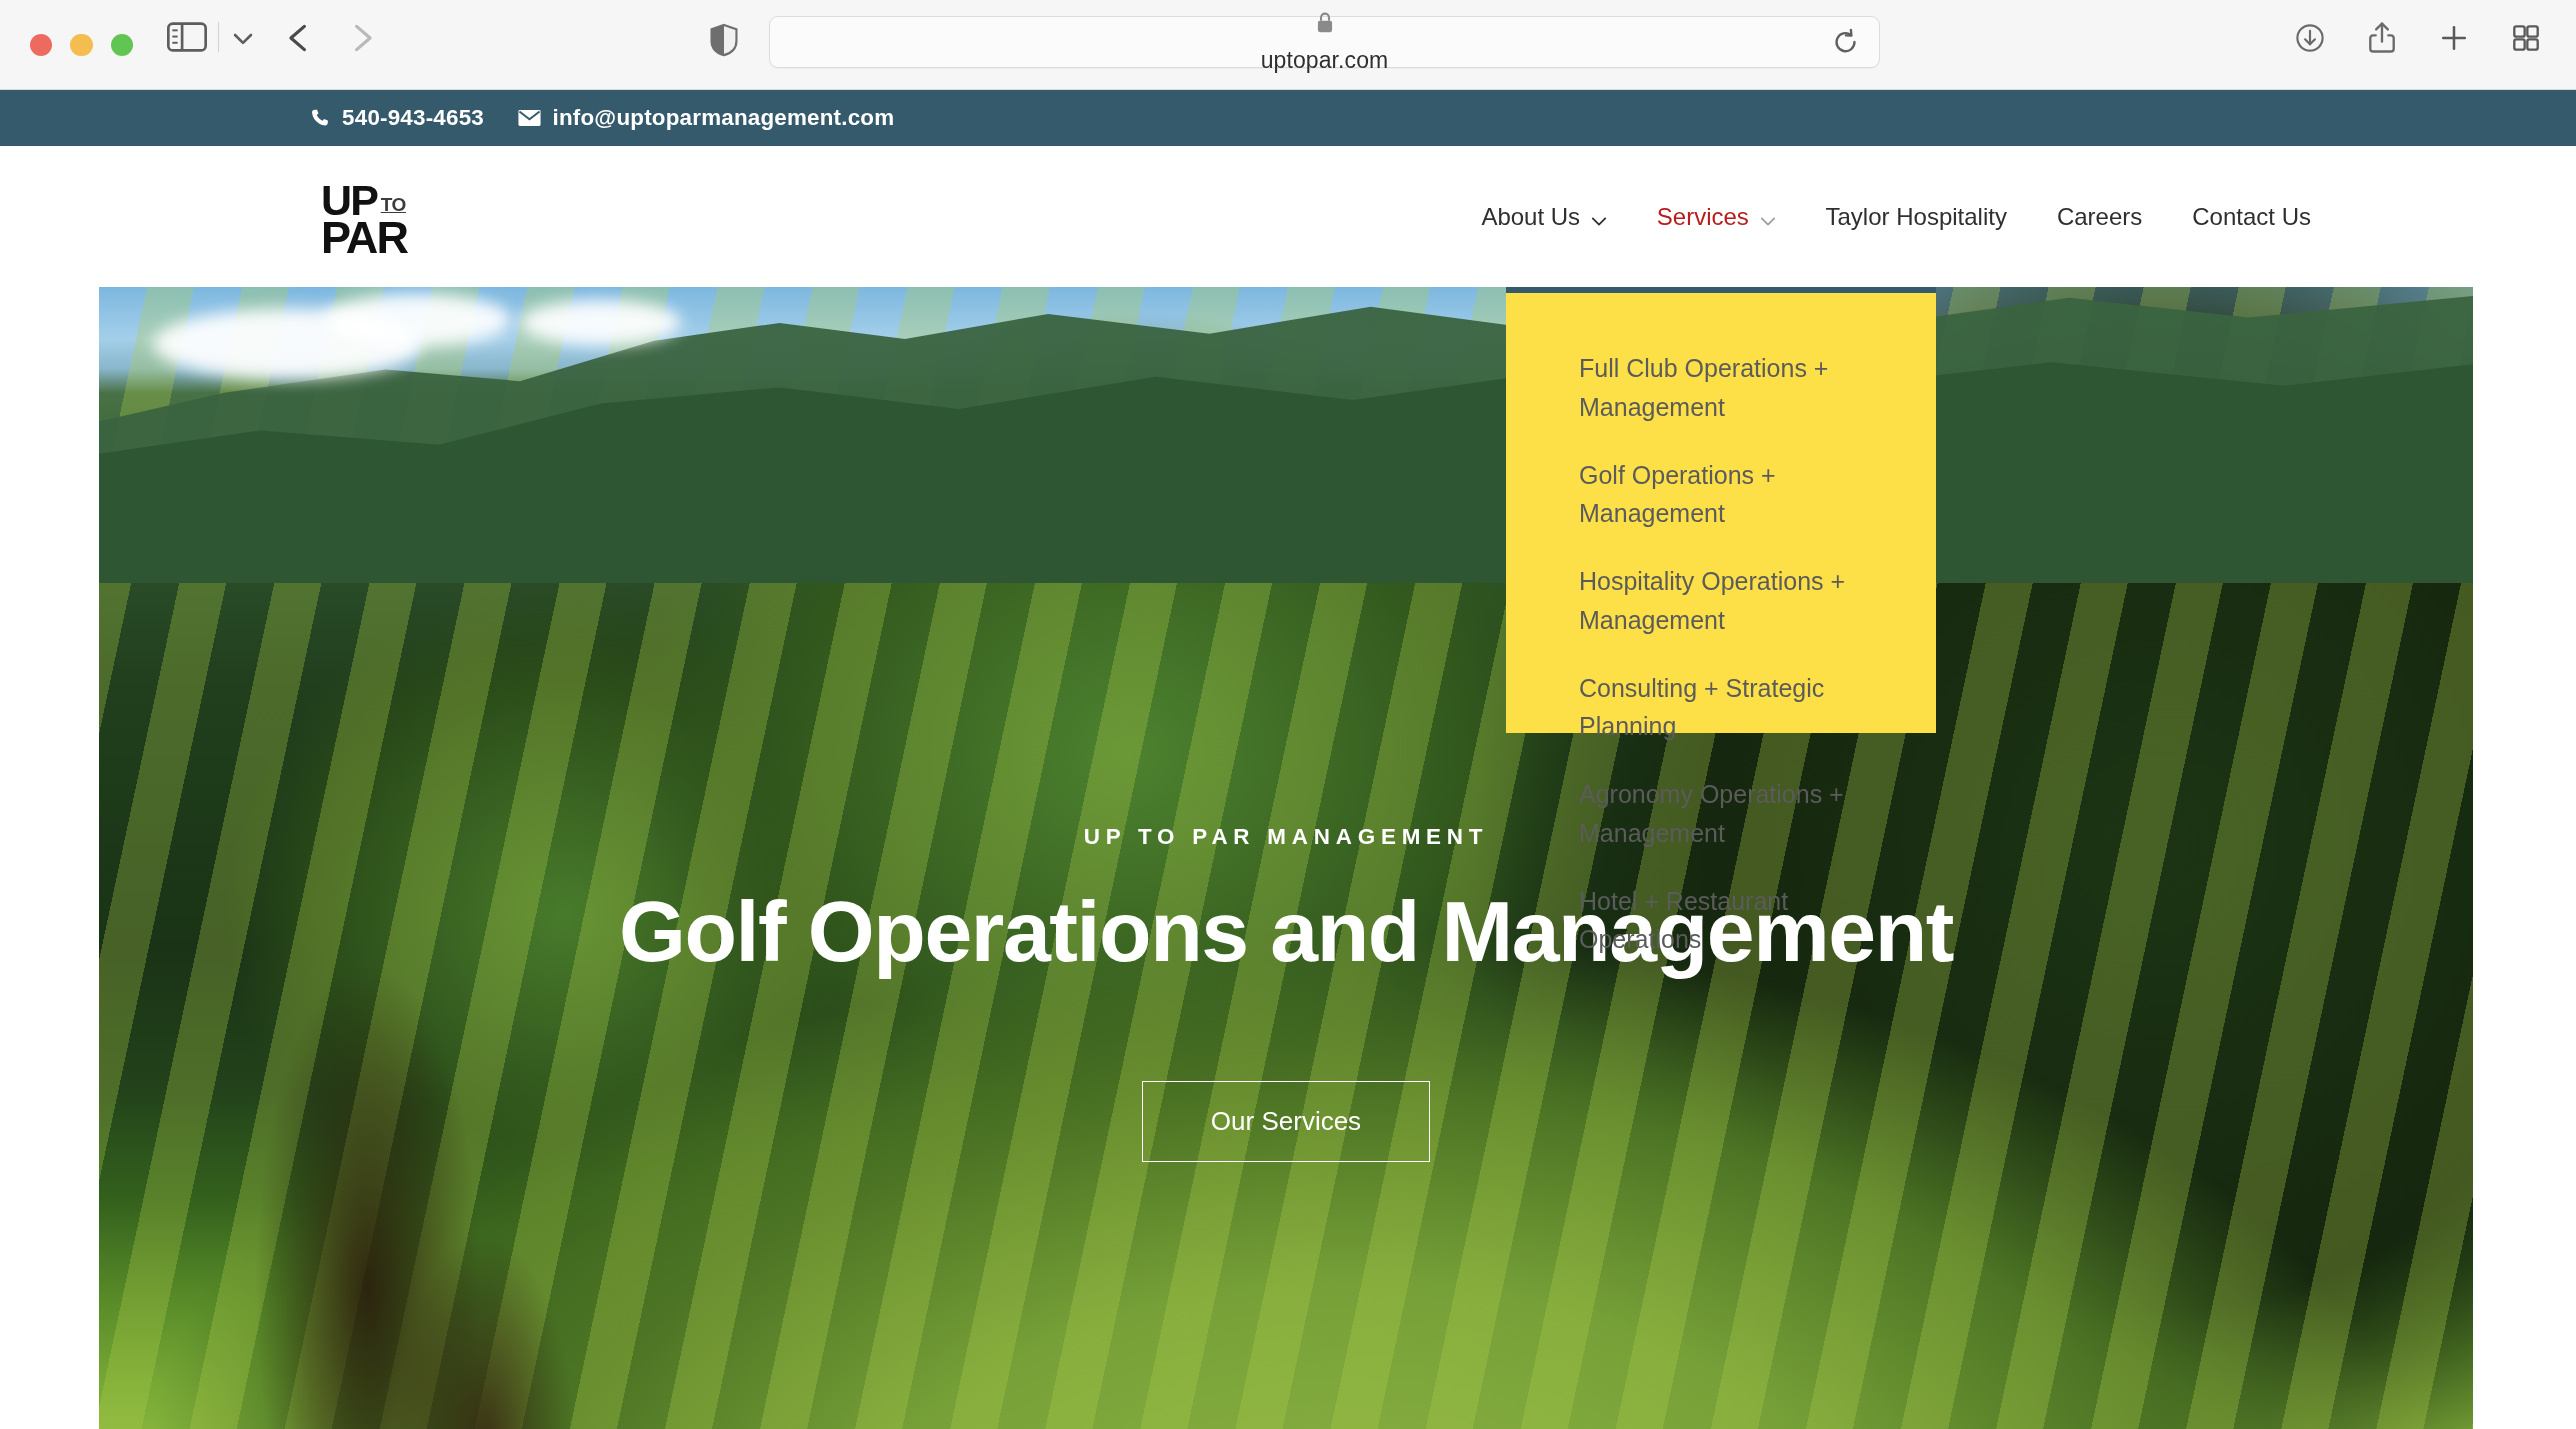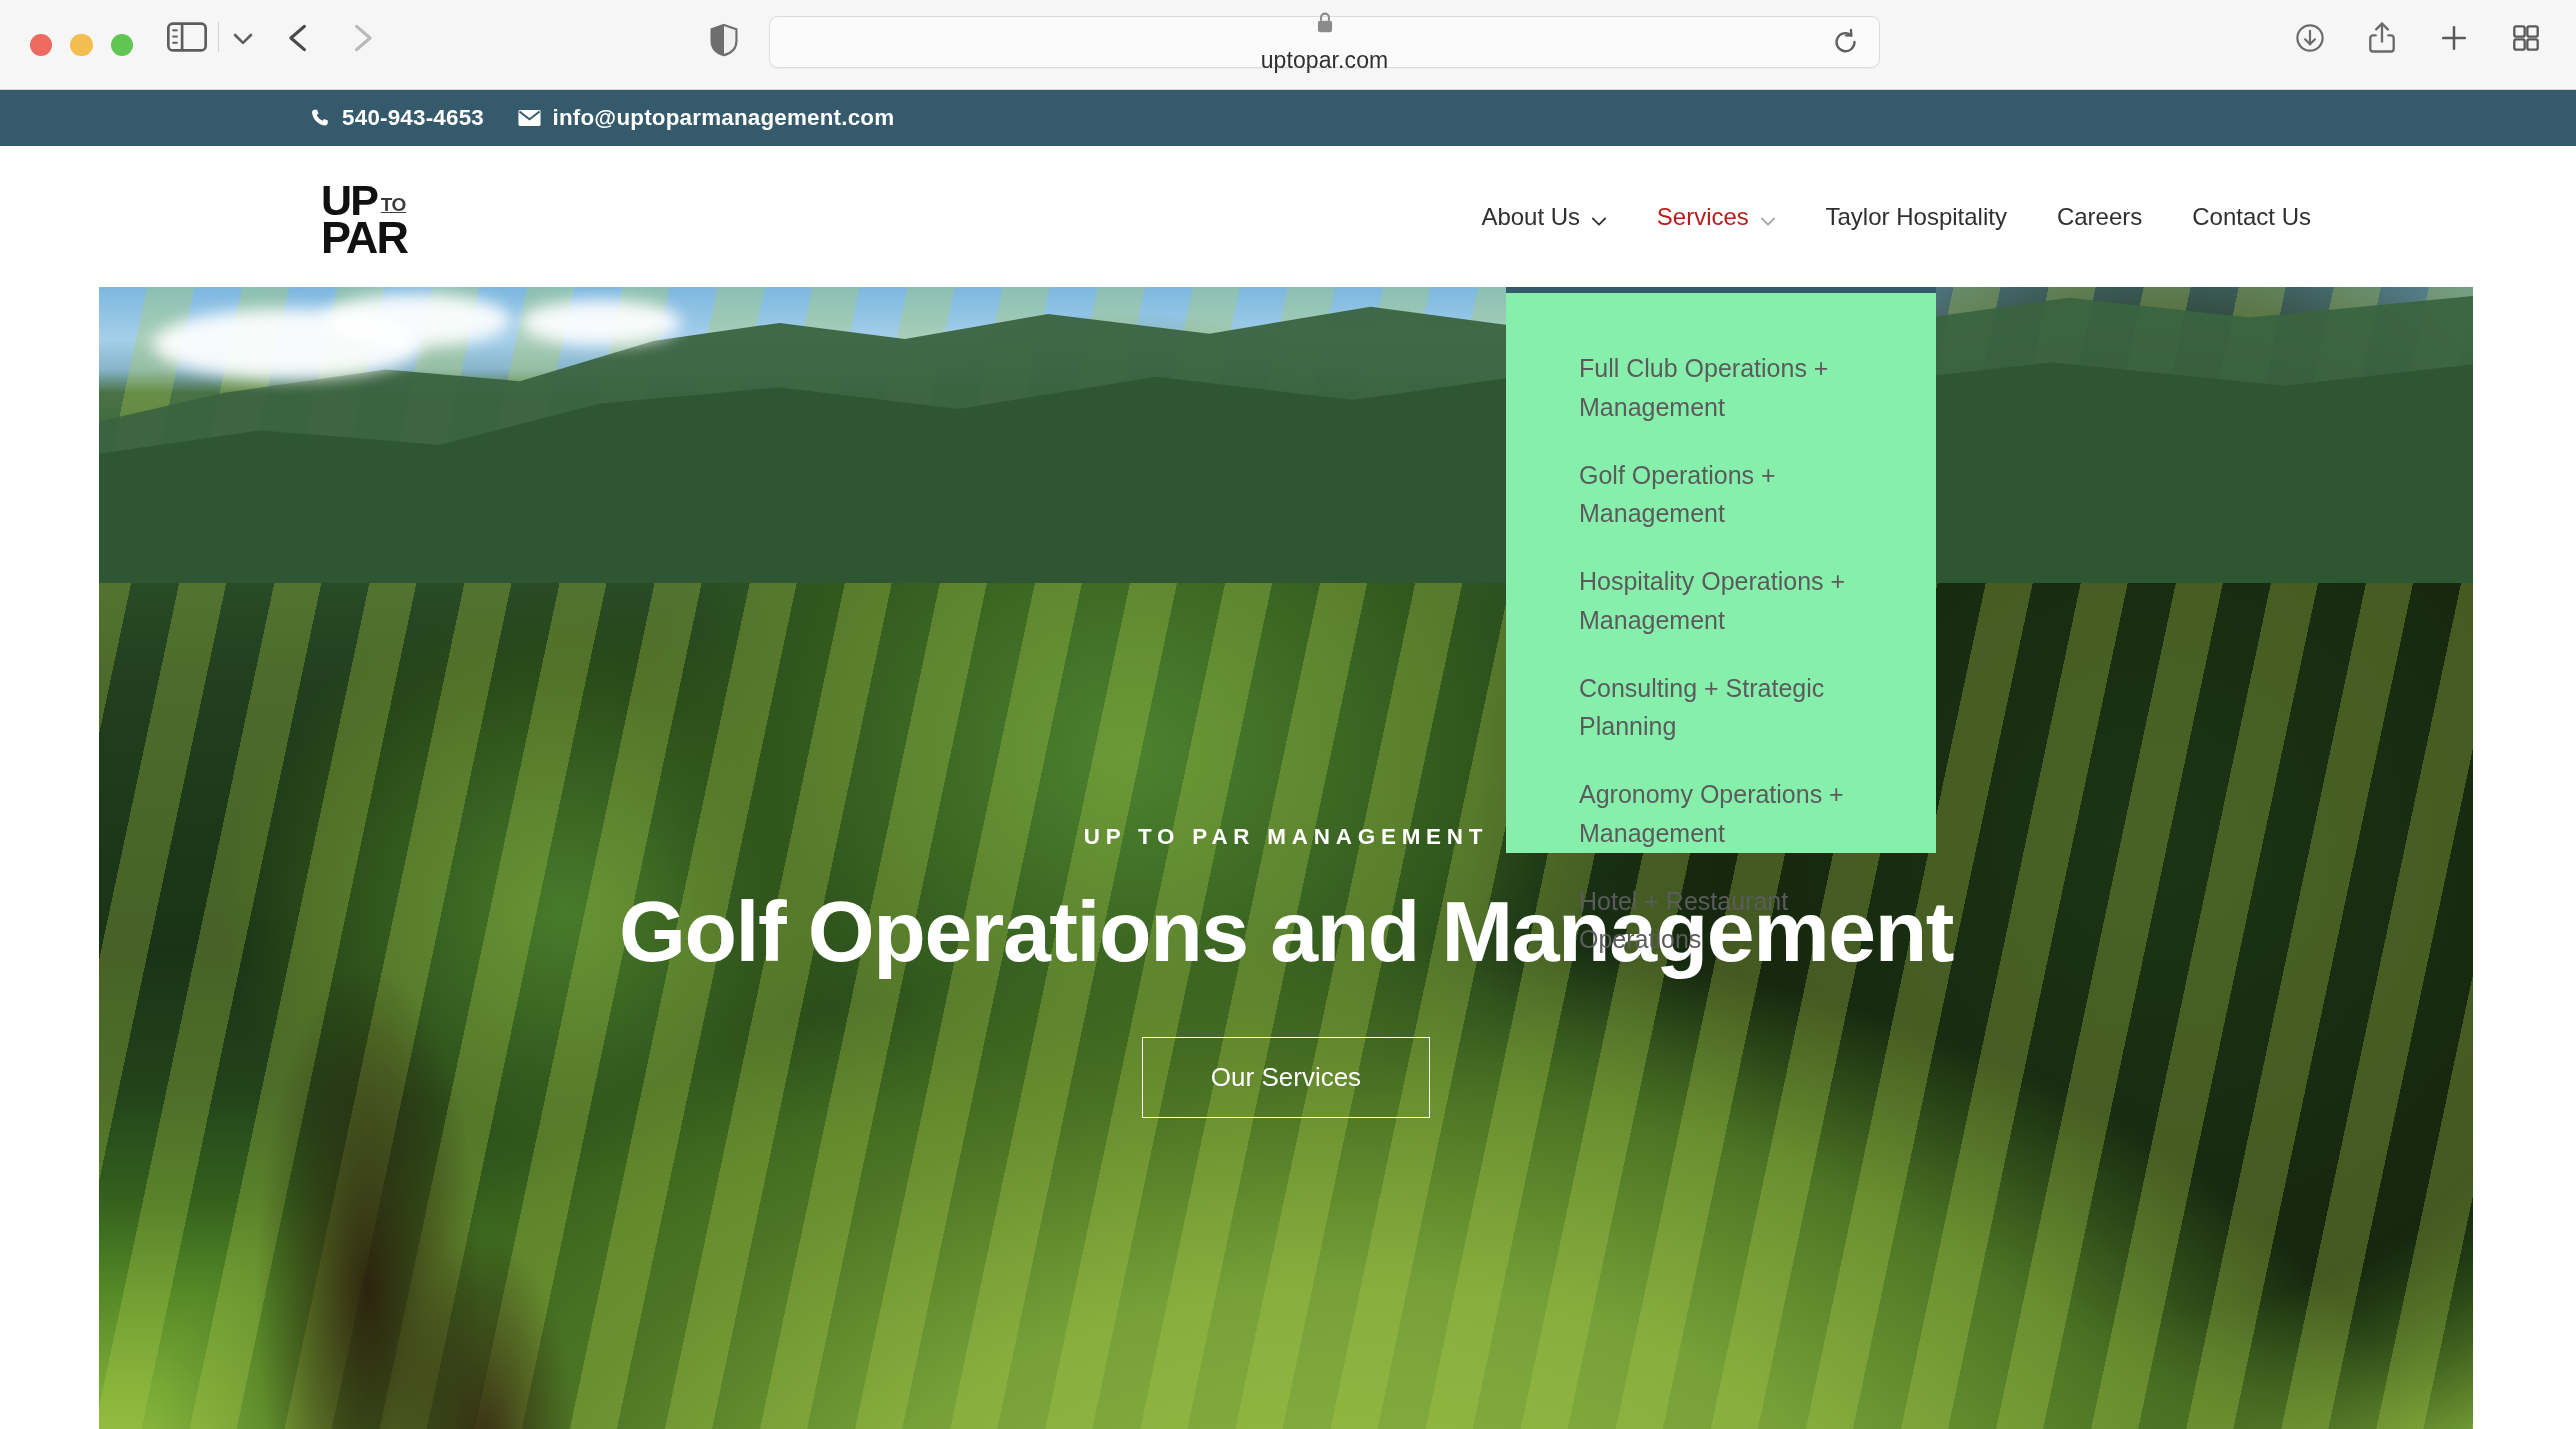--- a/index.html
+++ b/index.html
@@ -208,22 +208,22 @@
     display: inline-block;
     border: 1.8px solid #ffffff;
     color: #ffffff; font-size: 26px;
     padding: 24px 68px;
     background: transparent; cursor: pointer;
   }
 
   
   .services-dropdown {
     position: absolute; left: 1506px; top: 197px;
-    width: 430px; height: 566px;
-    background: #86efac;
+    width: 430px; height: 446px;
+    background: #fde047;
     border-top: 6.3px solid #355a6b;
     z-index: 40;
     padding: 56px 0 0 73px;
   }
   .dropdown-item {
     font-size: 25px; color: #5b5b5b;
     line-height: 1.55; margin-bottom: 29px;
     width: 296px; cursor: pointer;
   }
 </style>
@@ -392,21 +392,21 @@
       <path d="M0,150 L140,118 L320,92 L470,105 L620,60 L760,40 L900,58 L1060,30 L1240,52 L1420,22 L1600,46 L1800,18 L2000,40 L2200,12 L2400,34 L2651,10 L2651,330 L0,330 Z" fill="#3a6340" opacity="0.95"></path>
       <path d="M0,186 L180,160 L380,176 L560,130 L760,112 L960,136 L1180,100 L1400,126 L1640,92 L1900,116 L2180,84 L2440,110 L2651,86 L2651,330 L0,330 Z" fill="#2e5632"></path>
     </svg>
     <div class="cloud" style="left:54px; top:21.5px; width:269px; height:70px;"></div>
     <div class="cloud" style="left:224px; top:7.2px; width:188px; height:52px;"></div>
     <div class="cloud" style="left:421px; top:12.5px; width:161px; height:45px;"></div>
 
     <div class="hero-content">
       <div class="hero-eyebrow">UP TO PAR MANAGEMENT</div>
       <h1 class="hero-title">Golf Operations and Management</h1>
-      <a class="hero-cta" style="text-decoration:none;">Our Services</a>
+      <a class="hero-cta" style="text-decoration:none;margin-top:44px;">Our Services</a>
     </div>
   </div>
 
   <div class="services-dropdown">
     <div class="dropdown-item">Full Club Operations + Management</div>
     <div class="dropdown-item">Golf Operations + Management</div>
     <div class="dropdown-item">Hospitality Operations + Management</div>
     <div class="dropdown-item">Consulting + Strategic Planning</div>
     <div class="dropdown-item">Agronomy Operations + Management</div>
     <div class="dropdown-item">Hotel + Restaurant Operations</div>

